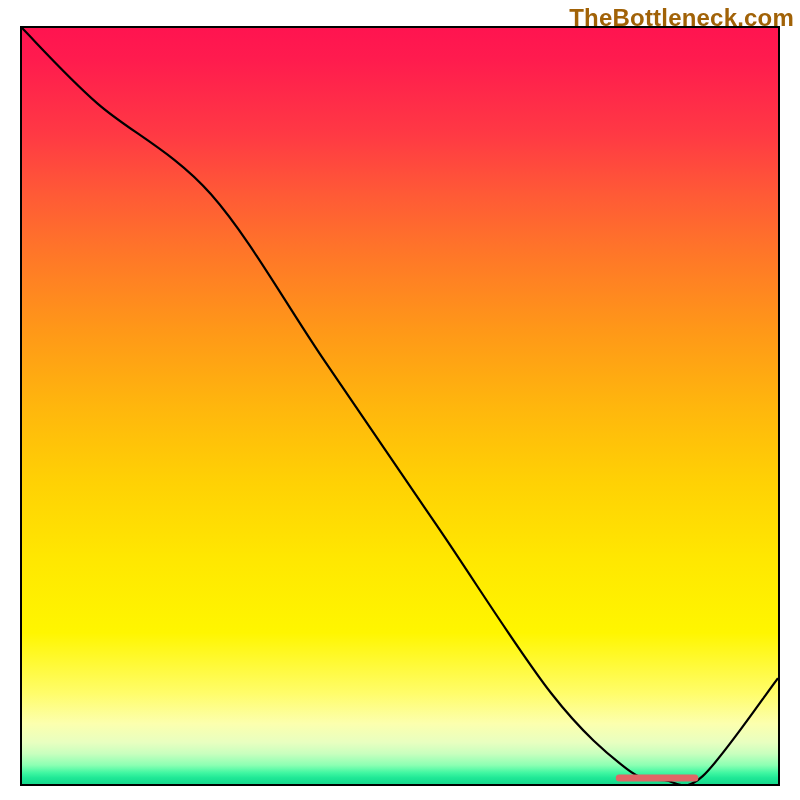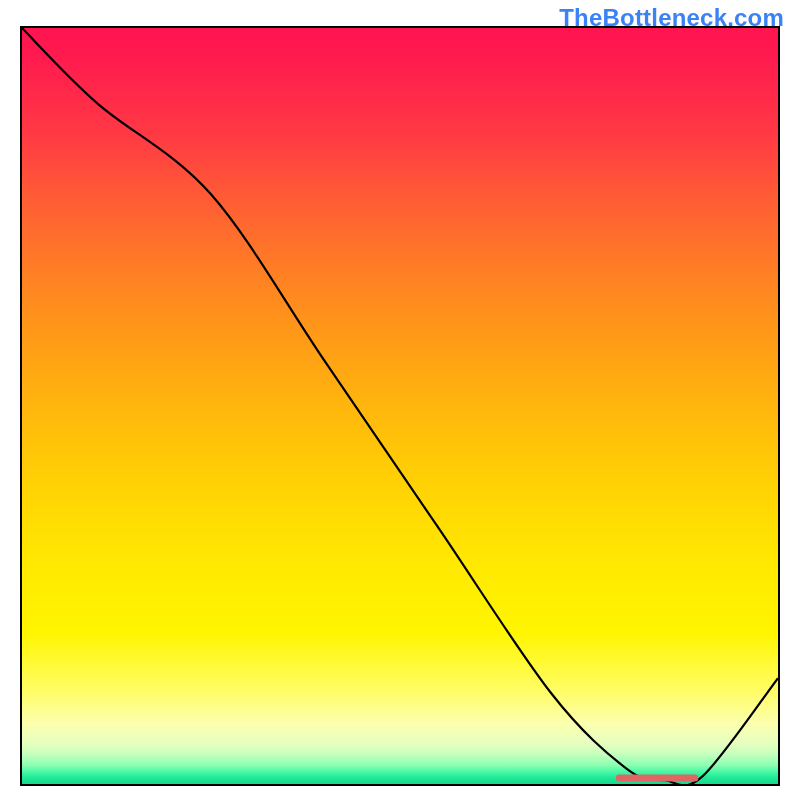--- a/index.html
+++ b/index.html
@@ -1,24 +1,24 @@
 <!DOCTYPE html>
 <html><head>
 <meta charset="utf-8">
 <style>
   * { margin: 0; padding: 0; box-sizing: border-box; }
   html, body { width: 800px; height: 800px; overflow: hidden; }
   body { background: #fff; position: relative; font-family: Arial, Helvetica, sans-serif; }
   .watermark {
     position: absolute;
     top: 4px;
-    right: 16px;
+    right: 6px;
     font-size: 24px;
     font-weight: bold;
-    color: #3b82f6;
+    color: #a16207;
     letter-spacing: 0.2px;
     z-index: 5;
   }
   .plot-area {
     position: absolute;
     left: 22px;
     top: 28px;
     width: 756px;
     height: 756px;
     outline: 2px solid #000;

